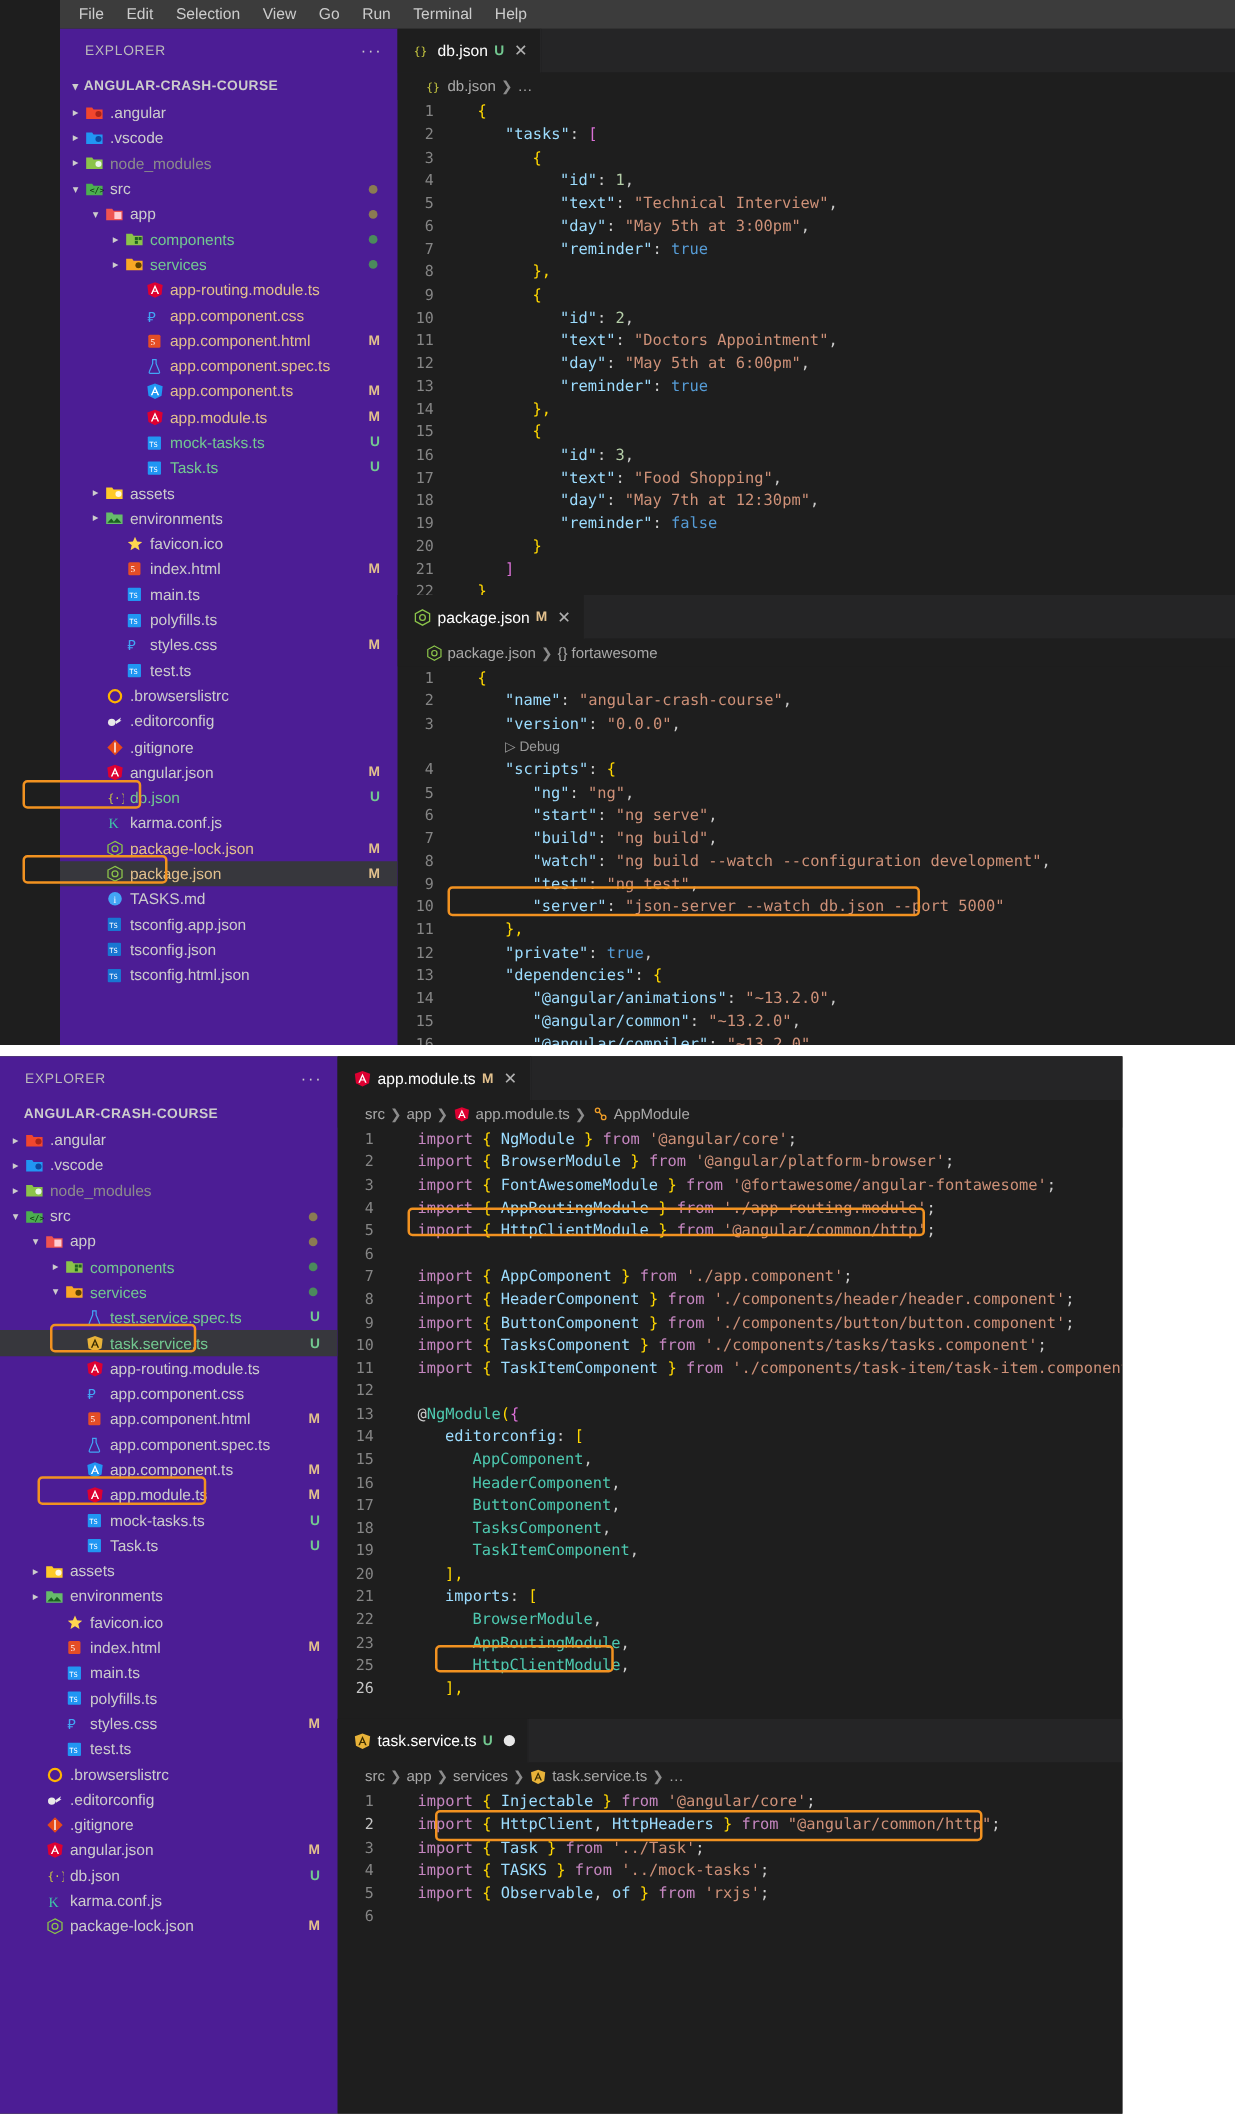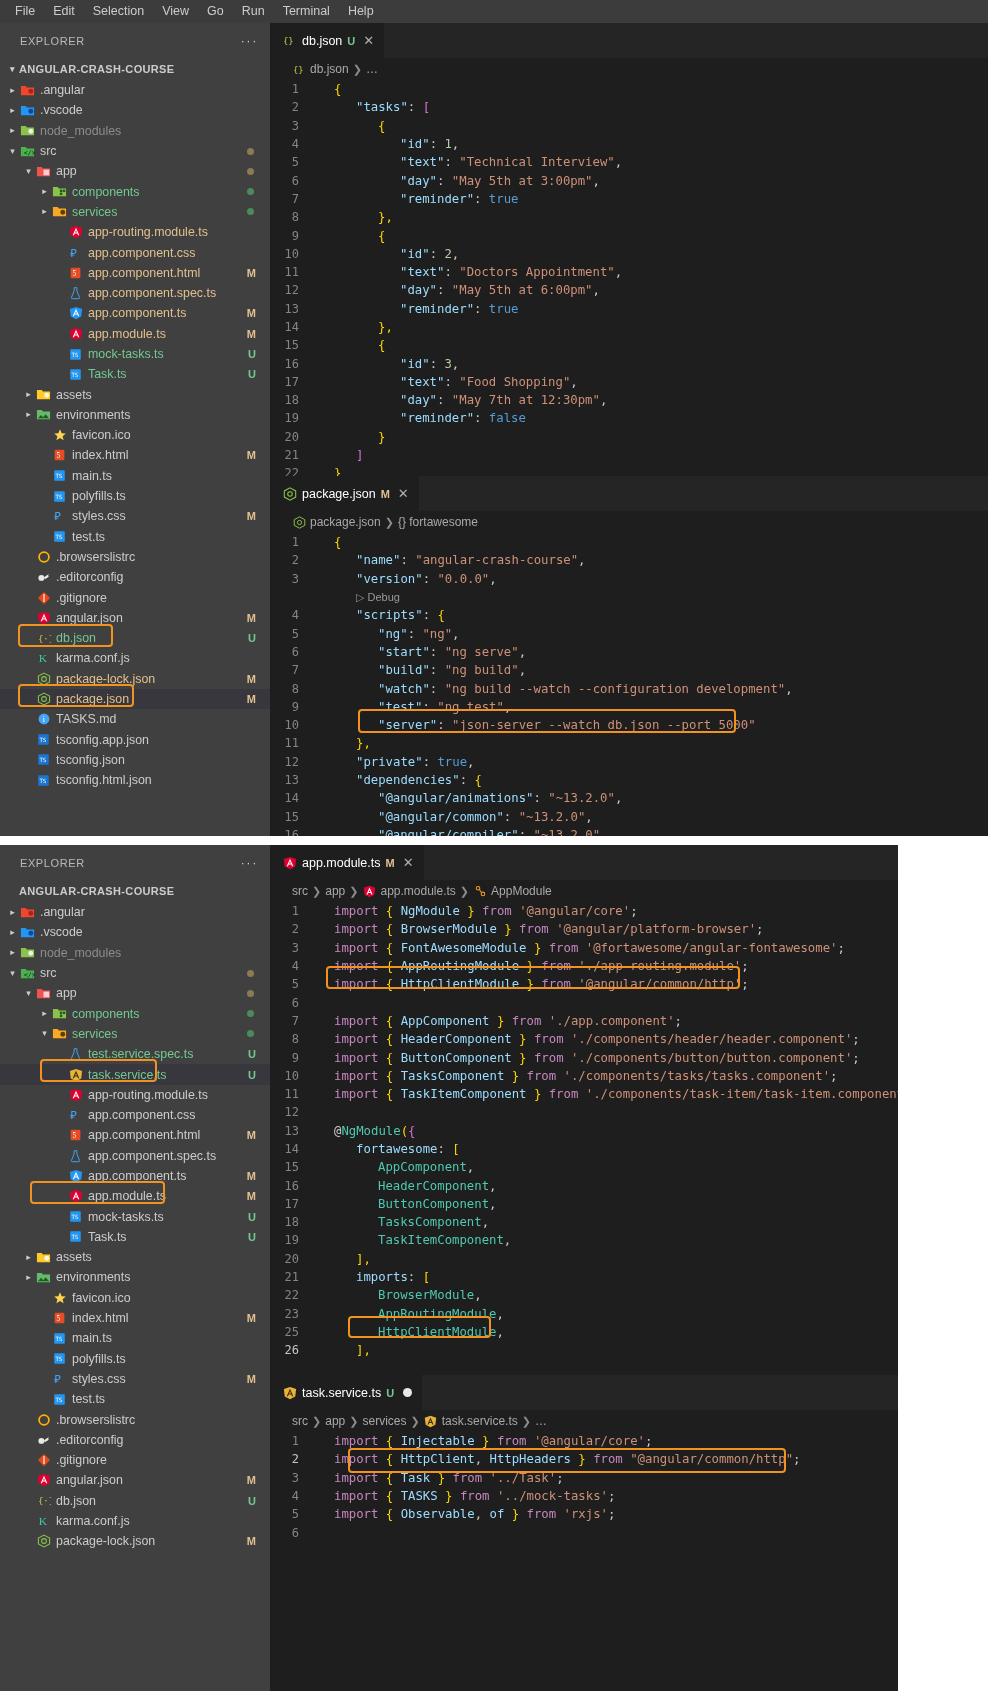--- a/index.html
+++ b/index.html
@@ -5,41 +5,41 @@
   * { box-sizing: border-box; margin:0; padding:0; }
   html,body { background:#ffffff; }
   body {
     width:988px; height:1700px; overflow:hidden;
     font-family:"Liberation Sans", sans-serif;
     font-size:12px;
     color:#cccccc;
     position:relative;
   }
   .win { position:absolute; left:0; background:#1e1e1e; overflow:hidden; }
-  #win-top { top:0; width:988px; height:836px; }
+  #win-top { top:0; width:988px; height:836px;padding-left:48px; }
   #win-bottom { top:845px; width:898px; height:846px; }
 
   
   .menubar {
     height:23px; background:#3c3c3c; display:flex; align-items:center;
     position:relative; color:#cccccc; font-size:12.5px;
   }
   .menubar .items { display:flex; gap:0px; padding-left:6px; }
   .menubar .items span { padding:0 9px; line-height:23px; white-space:nowrap; }
   .menubar .wintitle {
     position:absolute; left:0; right:0; text-align:center; font-size:12px;
     color:#cccccc; pointer-events:none;
   }
 
   
   .wbody { display:flex; height:calc(100% - 23px); }
   #win-bottom .wbody { height:100%; }
 
   
-  .sidebar { width:270px; background:#404040; flex:0 0 270px; position:relative; overflow:hidden; }
+  .sidebar { width:270px; background:#4c1d95; flex:0 0 270px; position:relative; overflow:hidden; }
   .sb-head {
     display:flex; align-items:center; justify-content:space-between;
     height:35px; padding:0 12px 0 20px; color:#bbbbbb;
     font-size:11px; letter-spacing:.6px;
   }
   .sb-dots { letter-spacing:1.5px; color:#cccccc; font-size:13px; }
   .sb-root {
     font-size:11px; font-weight:bold; letter-spacing:.35px; color:#cccccc;
     display:flex; align-items:center; height:22px; padding-left:6px;
   }
@@ -1004,21 +1004,21 @@
             <div class="cline"><span class="ln">4</span><span class="gut none"></span><span class="txt"><span class="ind" style="width:0px"></span><span class="t-kw">import</span><span class="t-punc"> </span><span class="t-brkt1">{</span><span class="t-punc"> </span><span class="t-var">AppRoutingModule</span><span class="t-punc"> </span><span class="t-brkt1">}</span><span class="t-punc"> </span><span class="t-kw">from</span><span class="t-punc"> </span><span class="t-str">'./app-routing.module'</span><span class="t-punc">;</span></span></div>
             <div class="cline"><span class="ln">5</span><span class="gut blue"></span><span class="txt"><span class="ind" style="width:0px"></span><span class="t-kw">import</span><span class="t-punc"> </span><span class="t-brkt1">{</span><span class="t-punc"> </span><span class="t-var">HttpClientModule</span><span class="t-punc"> </span><span class="t-brkt1">}</span><span class="t-punc"> </span><span class="t-kw">from</span><span class="t-punc"> </span><span class="t-str">'@angular/common/http'</span><span class="t-punc">;</span></span></div>
             <div class="cline"><span class="ln">6</span><span class="gut green"></span><span class="txt"><span class="ind" style="width:0px"></span></span></div>
             <div class="cline"><span class="ln">7</span><span class="gut none"></span><span class="txt"><span class="ind" style="width:0px"></span><span class="t-kw">import</span><span class="t-punc"> </span><span class="t-brkt1">{</span><span class="t-punc"> </span><span class="t-var">AppComponent</span><span class="t-punc"> </span><span class="t-brkt1">}</span><span class="t-punc"> </span><span class="t-kw">from</span><span class="t-punc"> </span><span class="t-str">'./app.component'</span><span class="t-punc">;</span></span></div>
             <div class="cline"><span class="ln">8</span><span class="gut green"></span><span class="txt"><span class="ind" style="width:0px"></span><span class="t-kw">import</span><span class="t-punc"> </span><span class="t-brkt1">{</span><span class="t-punc"> </span><span class="t-var">HeaderComponent</span><span class="t-punc"> </span><span class="t-brkt1">}</span><span class="t-punc"> </span><span class="t-kw">from</span><span class="t-punc"> </span><span class="t-str">'./components/header/header.component'</span><span class="t-punc">;</span></span></div>
             <div class="cline"><span class="ln">9</span><span class="gut green"></span><span class="txt"><span class="ind" style="width:0px"></span><span class="t-kw">import</span><span class="t-punc"> </span><span class="t-brkt1">{</span><span class="t-punc"> </span><span class="t-var">ButtonComponent</span><span class="t-punc"> </span><span class="t-brkt1">}</span><span class="t-punc"> </span><span class="t-kw">from</span><span class="t-punc"> </span><span class="t-str">'./components/button/button.component'</span><span class="t-punc">;</span></span></div>
             <div class="cline"><span class="ln">10</span><span class="gut green"></span><span class="txt"><span class="ind" style="width:0px"></span><span class="t-kw">import</span><span class="t-punc"> </span><span class="t-brkt1">{</span><span class="t-punc"> </span><span class="t-var">TasksComponent</span><span class="t-punc"> </span><span class="t-brkt1">}</span><span class="t-punc"> </span><span class="t-kw">from</span><span class="t-punc"> </span><span class="t-str">'./components/tasks/tasks.component'</span><span class="t-punc">;</span></span></div>
             <div class="cline"><span class="ln">11</span><span class="gut green"></span><span class="txt"><span class="ind" style="width:0px"></span><span class="t-kw">import</span><span class="t-punc"> </span><span class="t-brkt1">{</span><span class="t-punc"> </span><span class="t-var">TaskItemComponent</span><span class="t-punc"> </span><span class="t-brkt1">}</span><span class="t-punc"> </span><span class="t-kw">from</span><span class="t-punc"> </span><span class="t-str">'./components/task-item/task-item.component'</span></span></div>
             <div class="cline"><span class="ln">12</span><span class="gut none"></span><span class="txt"><span class="ind" style="width:0px"></span></span></div>
             <div class="cline"><span class="ln">13</span><span class="gut none"></span><span class="txt"><span class="ind" style="width:0px"></span><span class="t-punc">@</span><span class="t-type">NgModule</span><span class="t-brkt1">(</span><span class="t-brkt2">{</span></span></div>
-            <div class="cline"><span class="ln">14</span><span class="gut none"></span><span class="txt"><span class="ind" style="width:22px"></span><span class="t-var">fortawesome</span><span class="t-punc">: </span><span class="t-brkt1">[</span></span></div>
+            <div class="cline"><span class="ln">14</span><span class="gut none"></span><span class="txt"><span class="ind" style="width:22px"></span><span class="t-var">editorconfig</span><span class="t-punc">: </span><span class="t-brkt1">[</span></span></div>
             <div class="cline"><span class="ln">15</span><span class="gut blue"></span><span class="txt"><span class="ind" style="width:44px"></span><span class="t-type">AppComponent</span><span class="t-punc">,</span></span></div>
             <div class="cline"><span class="ln">16</span><span class="gut blue"></span><span class="txt"><span class="ind" style="width:44px"></span><span class="t-type">HeaderComponent</span><span class="t-punc">,</span></span></div>
             <div class="cline"><span class="ln">17</span><span class="gut blue"></span><span class="txt"><span class="ind" style="width:44px"></span><span class="t-type">ButtonComponent</span><span class="t-punc">,</span></span></div>
             <div class="cline"><span class="ln">18</span><span class="gut blue"></span><span class="txt"><span class="ind" style="width:44px"></span><span class="t-type">TasksComponent</span><span class="t-punc">,</span></span></div>
             <div class="cline"><span class="ln">19</span><span class="gut blue"></span><span class="txt"><span class="ind" style="width:44px"></span><span class="t-type">TaskItemComponent</span><span class="t-punc">,</span></span></div>
             <div class="cline"><span class="ln">20</span><span class="gut none"></span><span class="txt"><span class="ind" style="width:22px"></span><span class="t-brkt1">],</span></span></div>
             <div class="cline"><span class="ln">21</span><span class="gut none"></span><span class="txt"><span class="ind" style="width:22px"></span><span class="t-var">imports</span><span class="t-punc">: </span><span class="t-brkt1">[</span></span></div>
             <div class="cline"><span class="ln">22</span><span class="gut none"></span><span class="txt"><span class="ind" style="width:44px"></span><span class="t-type">BrowserModule</span><span class="t-punc">,</span></span></div>
             <div class="cline"><span class="ln">23</span><span class="gut blue"></span><span class="txt"><span class="ind" style="width:44px"></span><span class="t-type">AppRoutingModule</span><span class="t-punc">,</span></span></div>
             <div class="cline"><span class="ln">25</span><span class="gut blue"></span><span class="txt"><span class="ind" style="width:44px"></span><span class="t-type">HttpClientModule</span><span class="t-punc">,</span></span></div>

